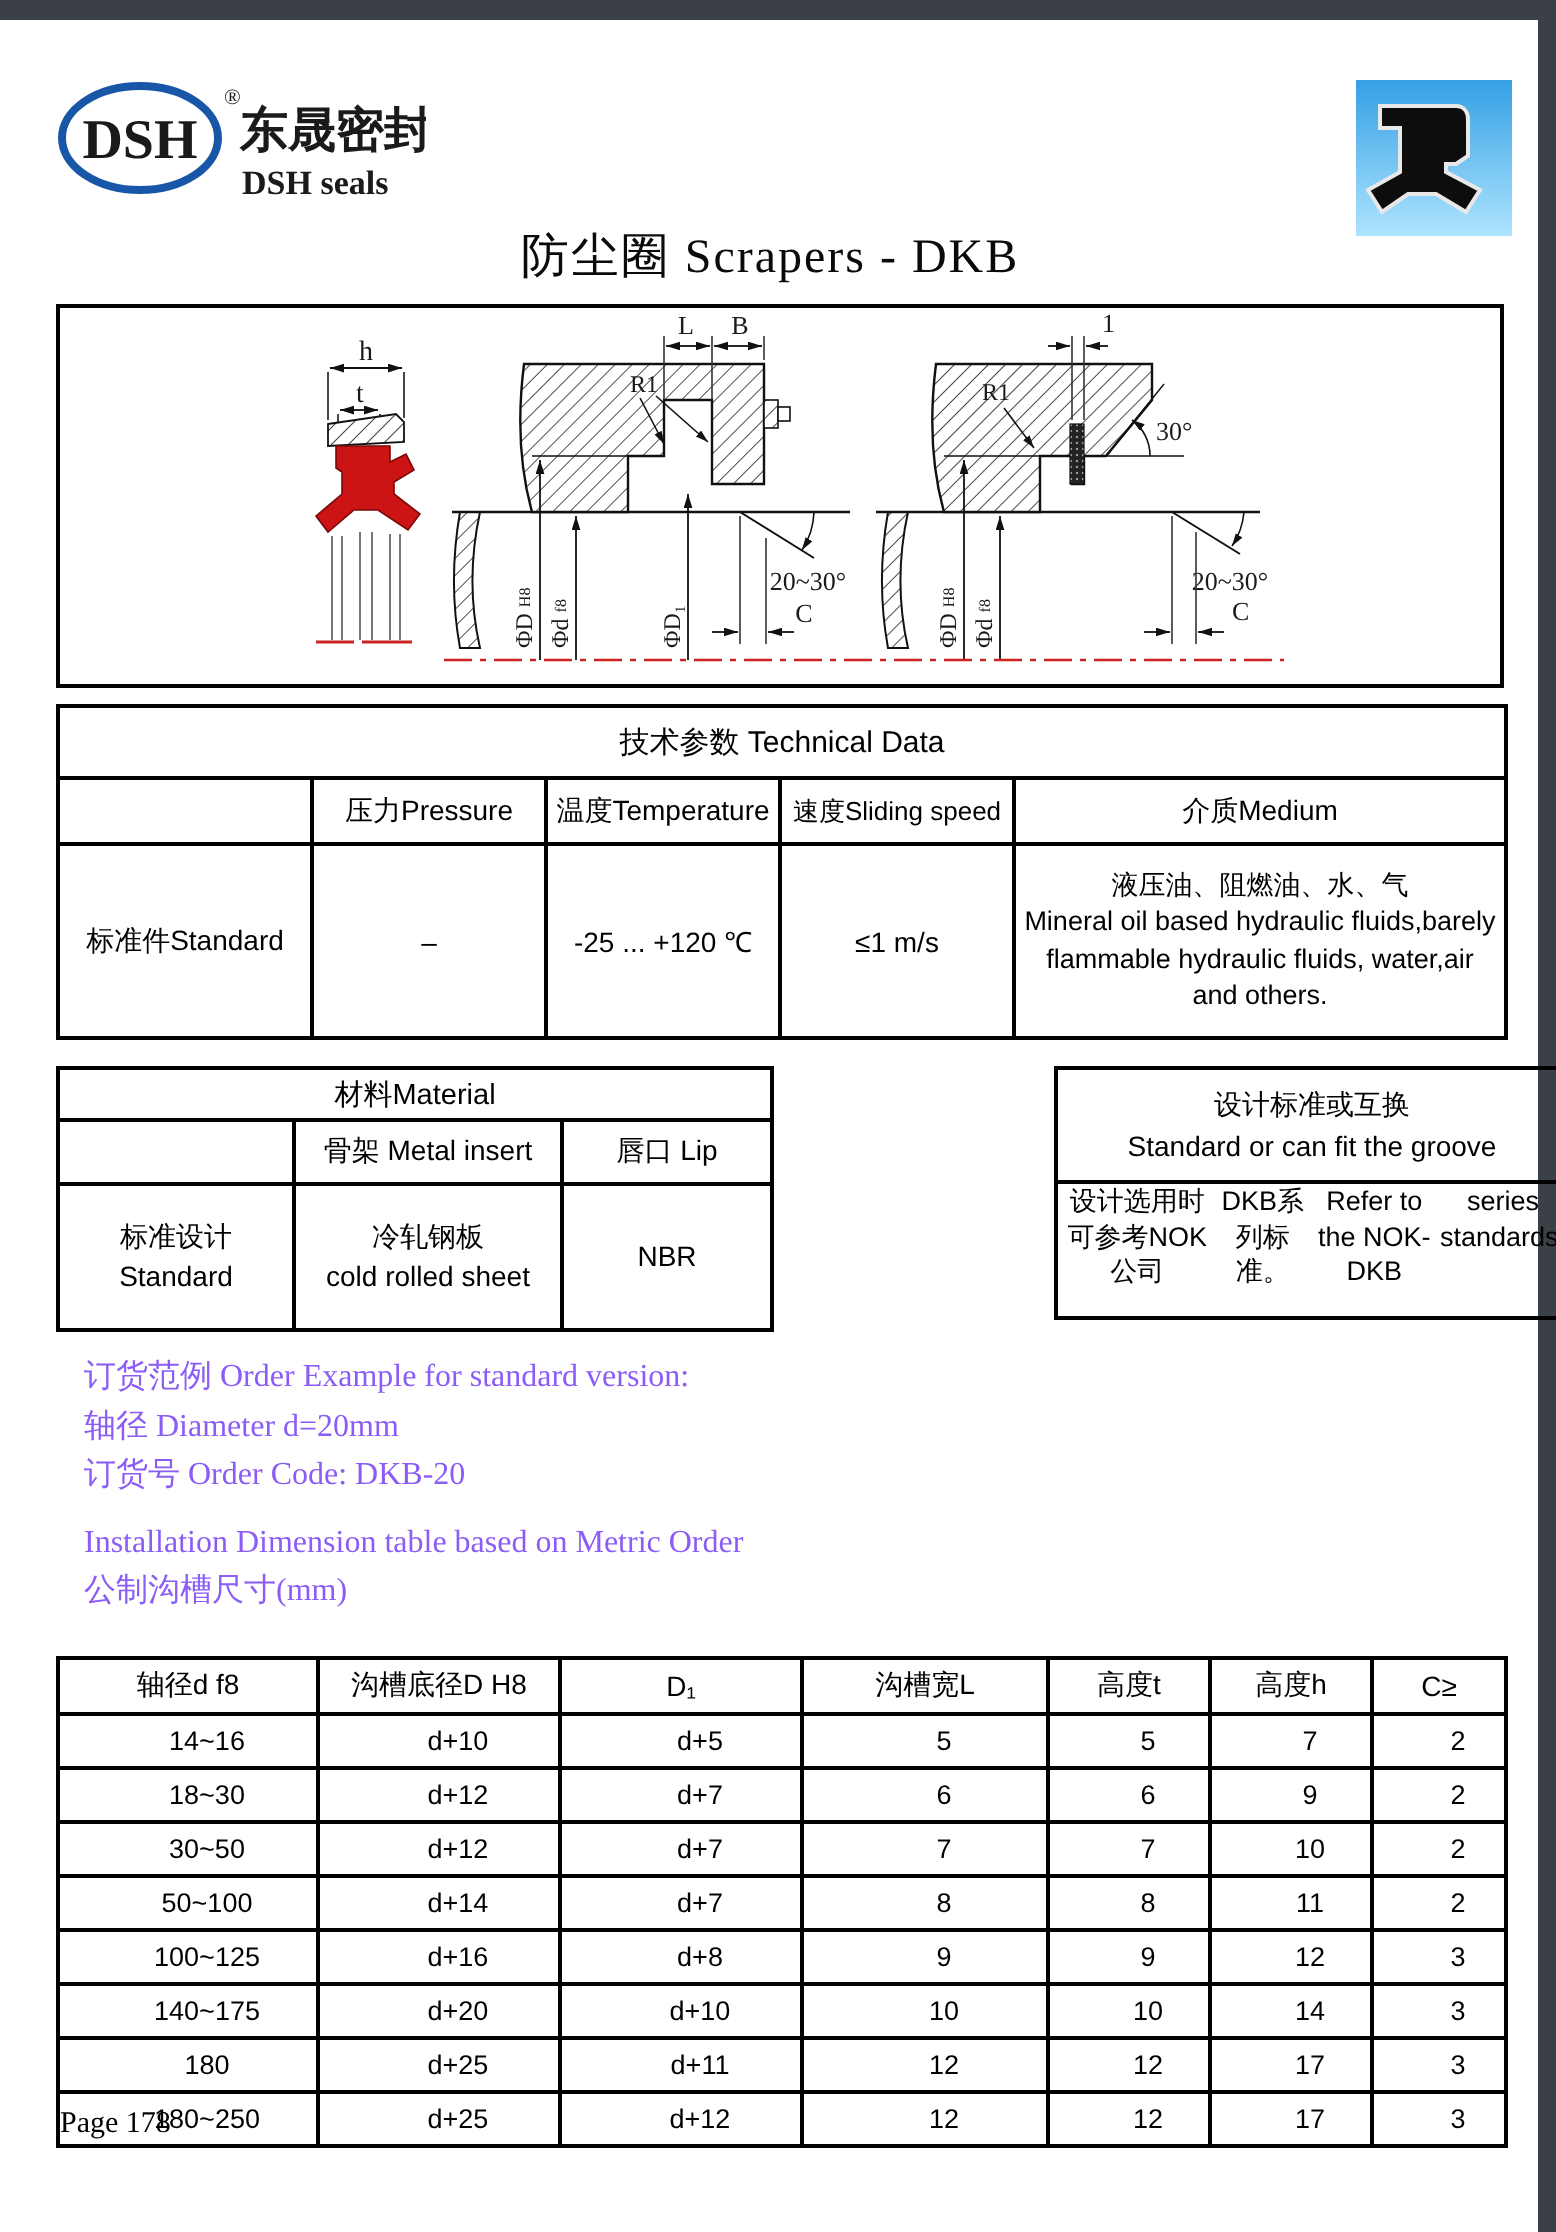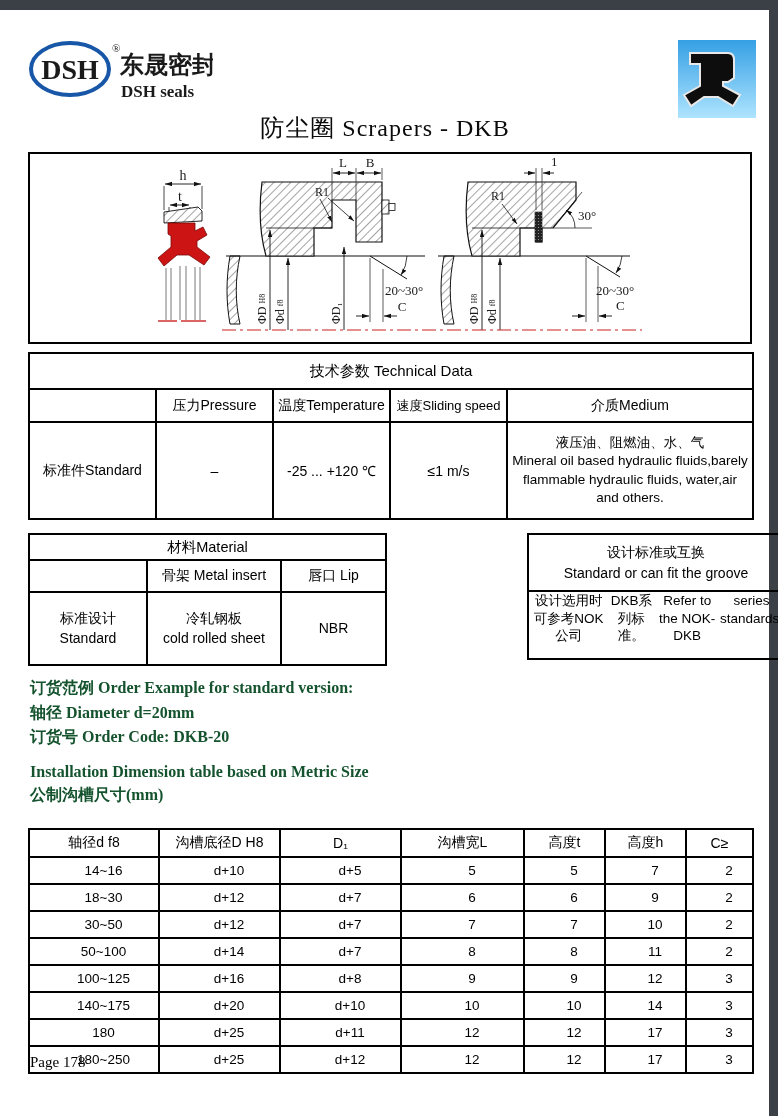--- a/index.html
+++ b/index.html
@@ -33,21 +33,21 @@
   .mtable .r-title td{height:22px;font-size:14.5px;}
   .mtable .r-head td{height:28px;font-size:14px;}
   .mtable .r-data td{height:69px;font-size:14px;line-height:1.4;}
 
   .stdbox{position:absolute;left:495px;top:533px;width:258px;height:127px;border:2px solid #000;box-sizing:border-box;margin-left:32px;}
   .stdbox .row1{height:55px;border-bottom:2px solid #000;display:flex;flex-direction:column;justify-content:center;
                 font-size:14px;line-height:1.45;text-align:center;}
   .stdbox .row2{height:68px;display:flex;flex-direction:row;justify-content:center;
                 font-size:13.5px;line-height:1.3;text-align:center;}
 
-  .order-line{position:absolute;left:30px;font-family:"Liberation Serif",serif;font-size:16px;color:#14532d;font-weight:bold;}
+  .order-line{position:absolute;left:42px;font-family:"Liberation Serif",serif;font-size:16px;color:#8b5cf6;}
 
   .dtable{position:absolute;left:28px;top:808px;width:724px;margin-top:20px;}
   .dtable th{height:24px;font-size:14px;}
   .dtable td{height:23px;font-size:13.5px;padding-left:20px;}
 
   .pagenum{position:absolute;left:30px;top:1054px;font-family:"Liberation Serif",serif;font-size:15px;}
 
   svg text{font-family:"Liberation Serif",serif;fill:#1a1a1a;}
 </style>
 </head>
@@ -273,21 +273,21 @@
       <div>设计选用时可参考NOK公司</div>
       <div>DKB系列标准。</div>
       <div>Refer to the NOK-DKB</div>
       <div>series standards.</div>
     </div>
   </div>
 
   <div class="order-line" style="top:678px">订货范例  Order Example for standard version:</div>
   <div class="order-line" style="top:703px">轴径  Diameter d=20mm</div>
   <div class="order-line" style="top:727px">订货号 Order Code:  DKB-20</div>
-  <div class="order-line" style="top:763px">Installation Dimension table based on Metric Size</div>
+  <div class="order-line" style="top:763px">Installation Dimension table based on Metric Order</div>
   <div class="order-line" style="top:785px">公制沟槽尺寸(mm)</div>
 
   <table class="dtable">
     <colgroup>
         <col style="width:130px">
         <col style="width:121px">
         <col style="width:121px">
         <col style="width:123px">
         <col style="width:81px">
         <col style="width:81px">

